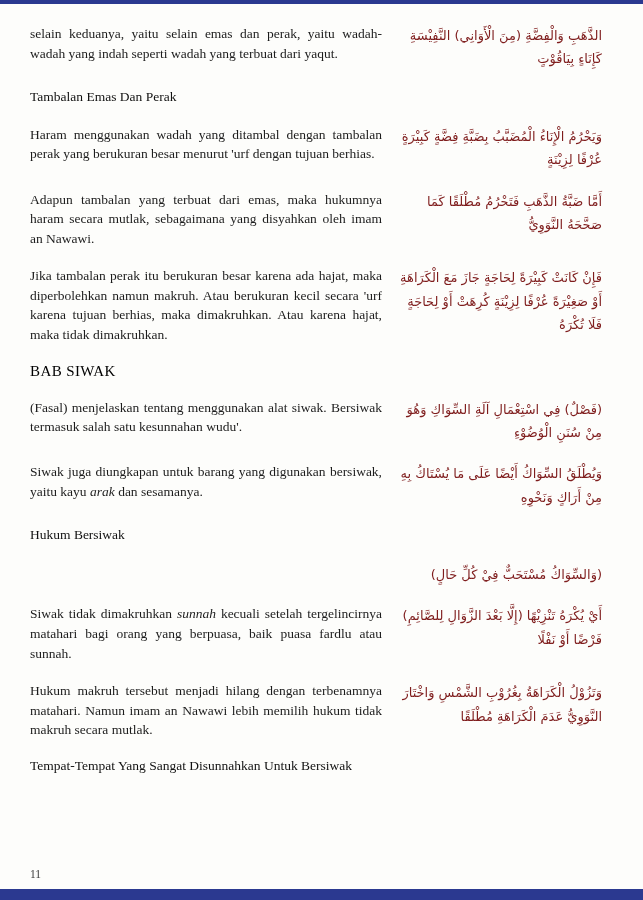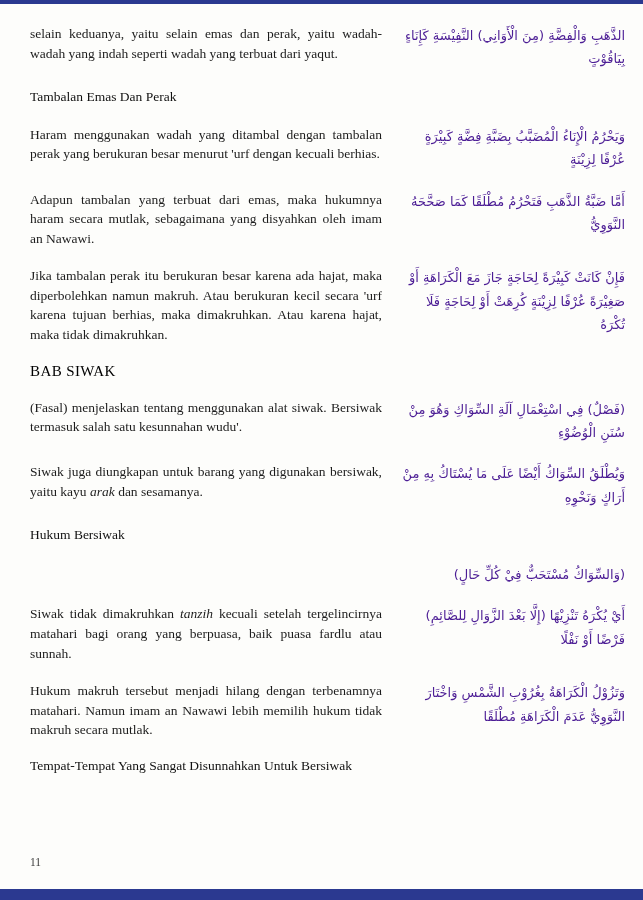--- a/index.html
+++ b/index.html
@@ -19,21 +19,21 @@
     position: absolute;
     left: 0; right: 0;
     background: #2b3990;
   }
   .edge.top { top: 0; height: 4px; }
   .edge.bottom { bottom: 0; height: 11px; }
   .content {
     position: absolute;
     top: 24px;
     left: 30px;
-    right: 18px;
+    right: 41px;
   }
   .row {
     display: flex;
     gap: 16px;
     align-items: flex-start;
     margin-bottom: 18px;
   }
   .col-id {
     flex: 0 0 352px;
     font-size: 13.5px;
@@ -42,61 +42,61 @@
     color: #1c1c1c;
   }
   .col-id .it { font-style: italic; }
   .col-ar {
     flex: 1;
     direction: rtl;
     text-align: right;
     font-family: "DejaVu Sans", sans-serif;
     font-size: 13px;
     line-height: 1.8;
-    color: #4c1d95;
+    color: #7f1d1d;
   }
   h3.sec {
     font-size: 13.5px;
     font-weight: normal;
     color: #111;
     margin: 6px 0 20px 0;
   }
   h2.chapter {
     font-size: 15px;
     font-weight: normal;
     letter-spacing: 0.4px;
     color: #000000;
     margin: 12px 0 18px 0;
   }
   h3.sec.last { margin-top: 2px; margin-bottom: 0; }
   .pagenum {
     position: absolute;
     left: 30px;
-    bottom: 32px;
+    bottom: 20px;
     font-size: 11.5px;
     color: #3a3a3a;
   }
 </style>
 </head>
 <body>
 
 <div class="page">
   <div class="edge top" style="background: rgb(43, 57, 144);"></div>
 
   <div class="content">
 
     <div class="row">
       <p class="col-id">selain keduanya, yaitu selain emas dan perak, yaitu wadah-wadah yang indah seperti wadah yang terbuat dari yaqut.</p>
       <p class="col-ar" lang="ar" dir="rtl">الذَّهَبِ وَالْفِضَّةِ (مِنَ الْأَوَانِي) النَّفِيْسَةِ كَإِنَاءٍ بِيَاقُوْتٍ</p>
     </div>
 
     <h3 class="sec">Tambalan Emas Dan Perak</h3>
 
     <div class="row">
-      <p class="col-id">Haram menggunakan wadah yang ditambal dengan tambalan perak yang berukuran besar menurut 'urf dengan kecuali berhias.</p>
+      <p class="col-id">Haram menggunakan wadah yang ditambal dengan tambalan perak yang berukuran besar menurut 'urf dengan tujuan berhias.</p>
       <p class="col-ar" lang="ar" dir="rtl">وَيَحْرُمُ الْإِنَاءُ الْمُضَبَّبُ بِضَبَّةِ فِضَّةٍ كَبِيْرَةٍ عُرْفًا لِزِيْنَةٍ</p>
     </div>
 
     <div class="row">
       <p class="col-id">Adapun tambalan yang terbuat dari emas, maka hukumnya haram secara mutlak, sebagaimana yang disyahkan oleh imam an Nawawi.</p>
       <p class="col-ar" lang="ar" dir="rtl">أَمَّا ضَبَّةُ الذَّهَبِ فَتَحْرُمُ مُطْلَقًا كَمَا صَحَّحَهُ النَّوَوِيُّ</p>
     </div>
 
     <div class="row">
       <p class="col-id">Jika tambalan perak itu berukuran besar karena ada hajat, maka diperbolehkan namun makruh. Atau berukuran kecil secara 'urf karena tujuan berhias, maka dimakruhkan. Atau karena hajat, maka tidak dimakruhkan.</p>
@@ -115,21 +115,21 @@
       <p class="col-ar" lang="ar" dir="rtl">وَيُطْلَقُ السِّوَاكُ أَيْضًا عَلَى مَا يُسْتَاكُ بِهِ مِنْ أَرَاكٍ وَنَحْوِهِ</p>
     </div>
 
     <h3 class="sec">Hukum Bersiwak</h3>
 
     <div class="row">
       <p class="col-ar" lang="ar" dir="rtl">(وَالسِّوَاكُ مُسْتَحَبٌّ فِيْ كُلِّ حَالٍ)</p>
     </div>
 
     <div class="row">
-      <p class="col-id"><span>Siwak tidak dimakruhkan </span><span class="it">tanzih</span><span> kecuali setelah tergelincirnya matahari bagi orang yang berpuasa, baik puasa fardlu atau sunnah.</span></p>
+      <p class="col-id"><span>Siwak tidak dimakruhkan </span><span class="it">sunnah</span><span> kecuali setelah tergelincirnya matahari bagi orang yang berpuasa, baik puasa fardlu atau sunnah.</span></p>
       <p class="col-ar" lang="ar" dir="rtl">أَيْ يُكْرَهُ تَنْزِيْهًا (إِلَّا بَعْدَ الزَّوَالِ لِلصَّائِمِ) فَرْضًا أَوْ نَفْلًا</p>
     </div>
 
     <div class="row">
       <p class="col-id">Hukum makruh tersebut menjadi hilang dengan terbenamnya matahari. Namun imam an Nawawi lebih memilih hukum tidak makruh secara mutlak.</p>
       <p class="col-ar" lang="ar" dir="rtl">وَتَزُوْلُ الْكَرَاهَةُ بِغُرُوْبِ الشَّمْسِ وَاخْتَارَ النَّوَوِيُّ عَدَمَ الْكَرَاهَةِ مُطْلَقًا</p>
     </div>
 
     <h3 class="sec last">Tempat-Tempat Yang Sangat Disunnahkan Untuk Bersiwak</h3>
 

